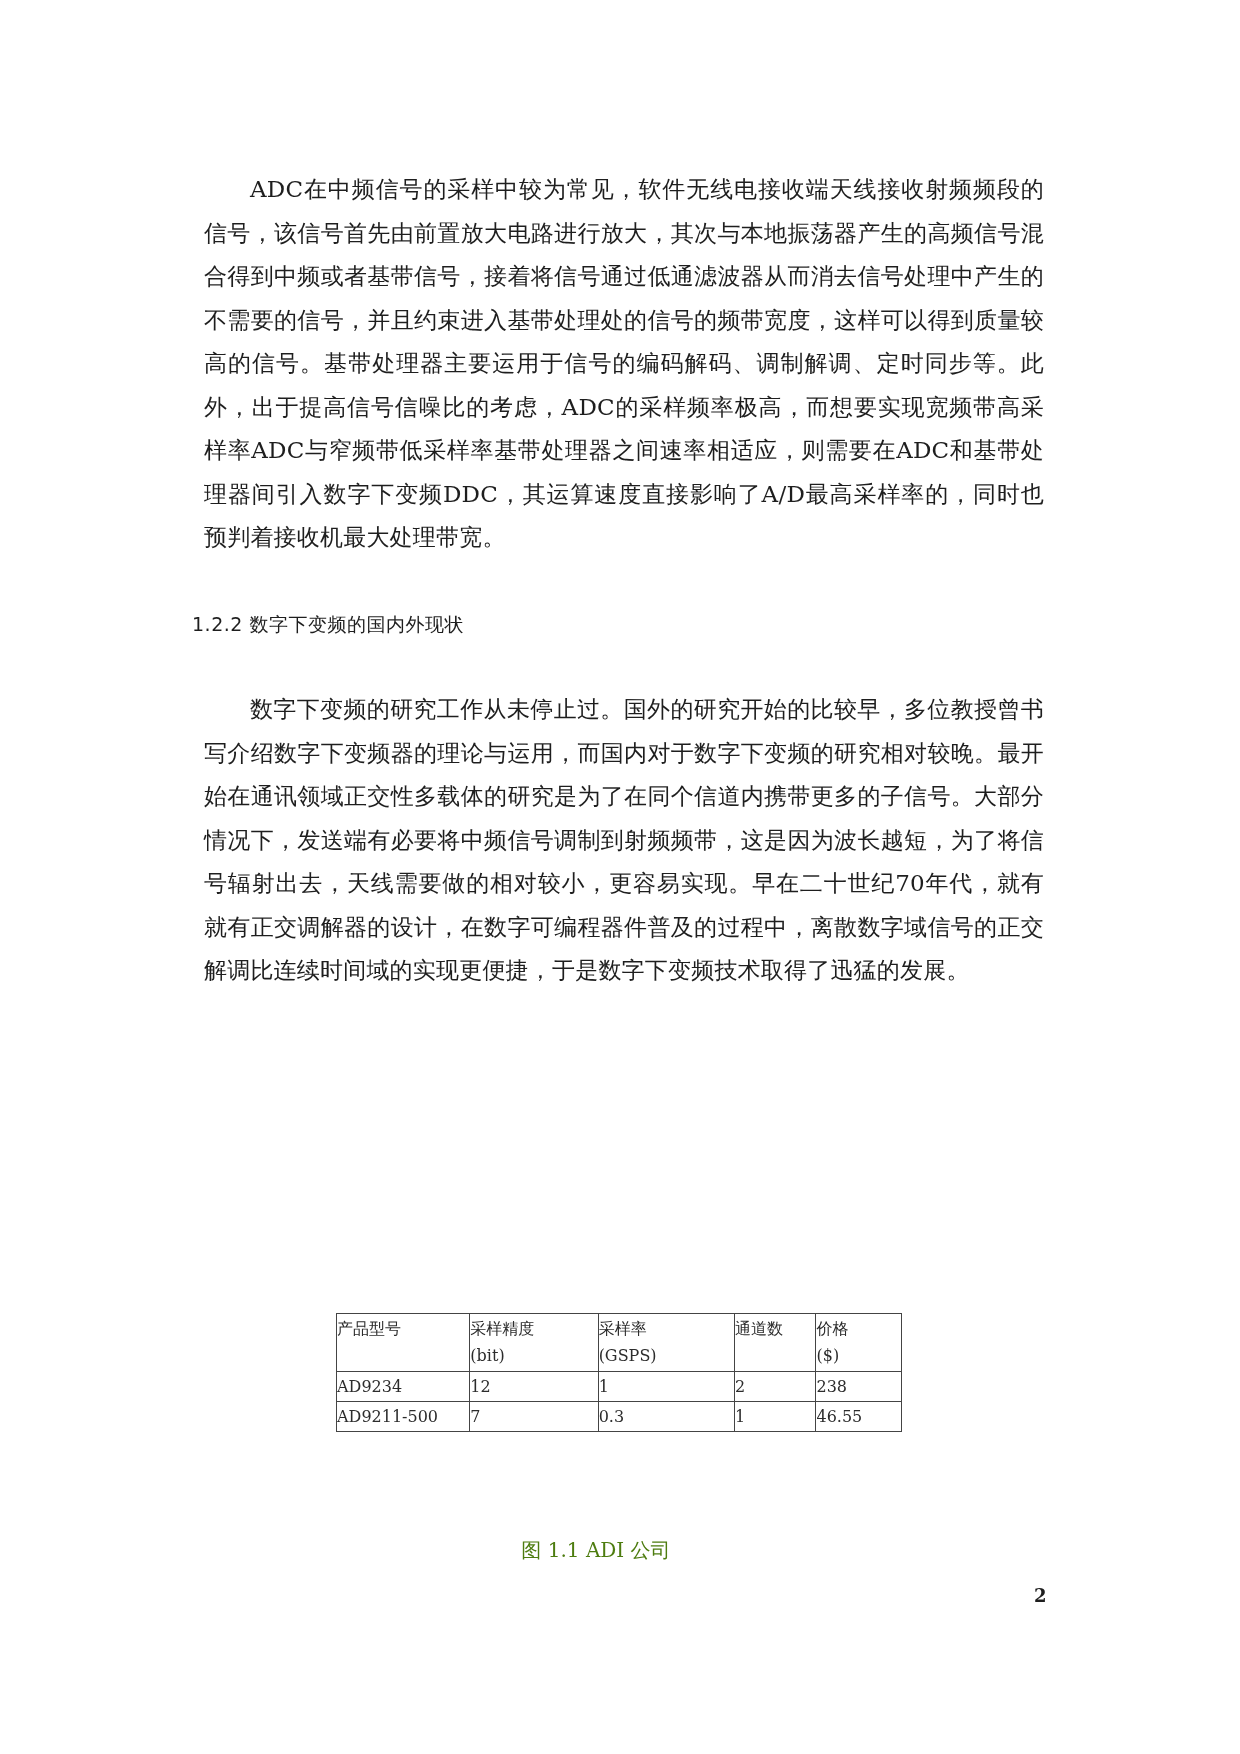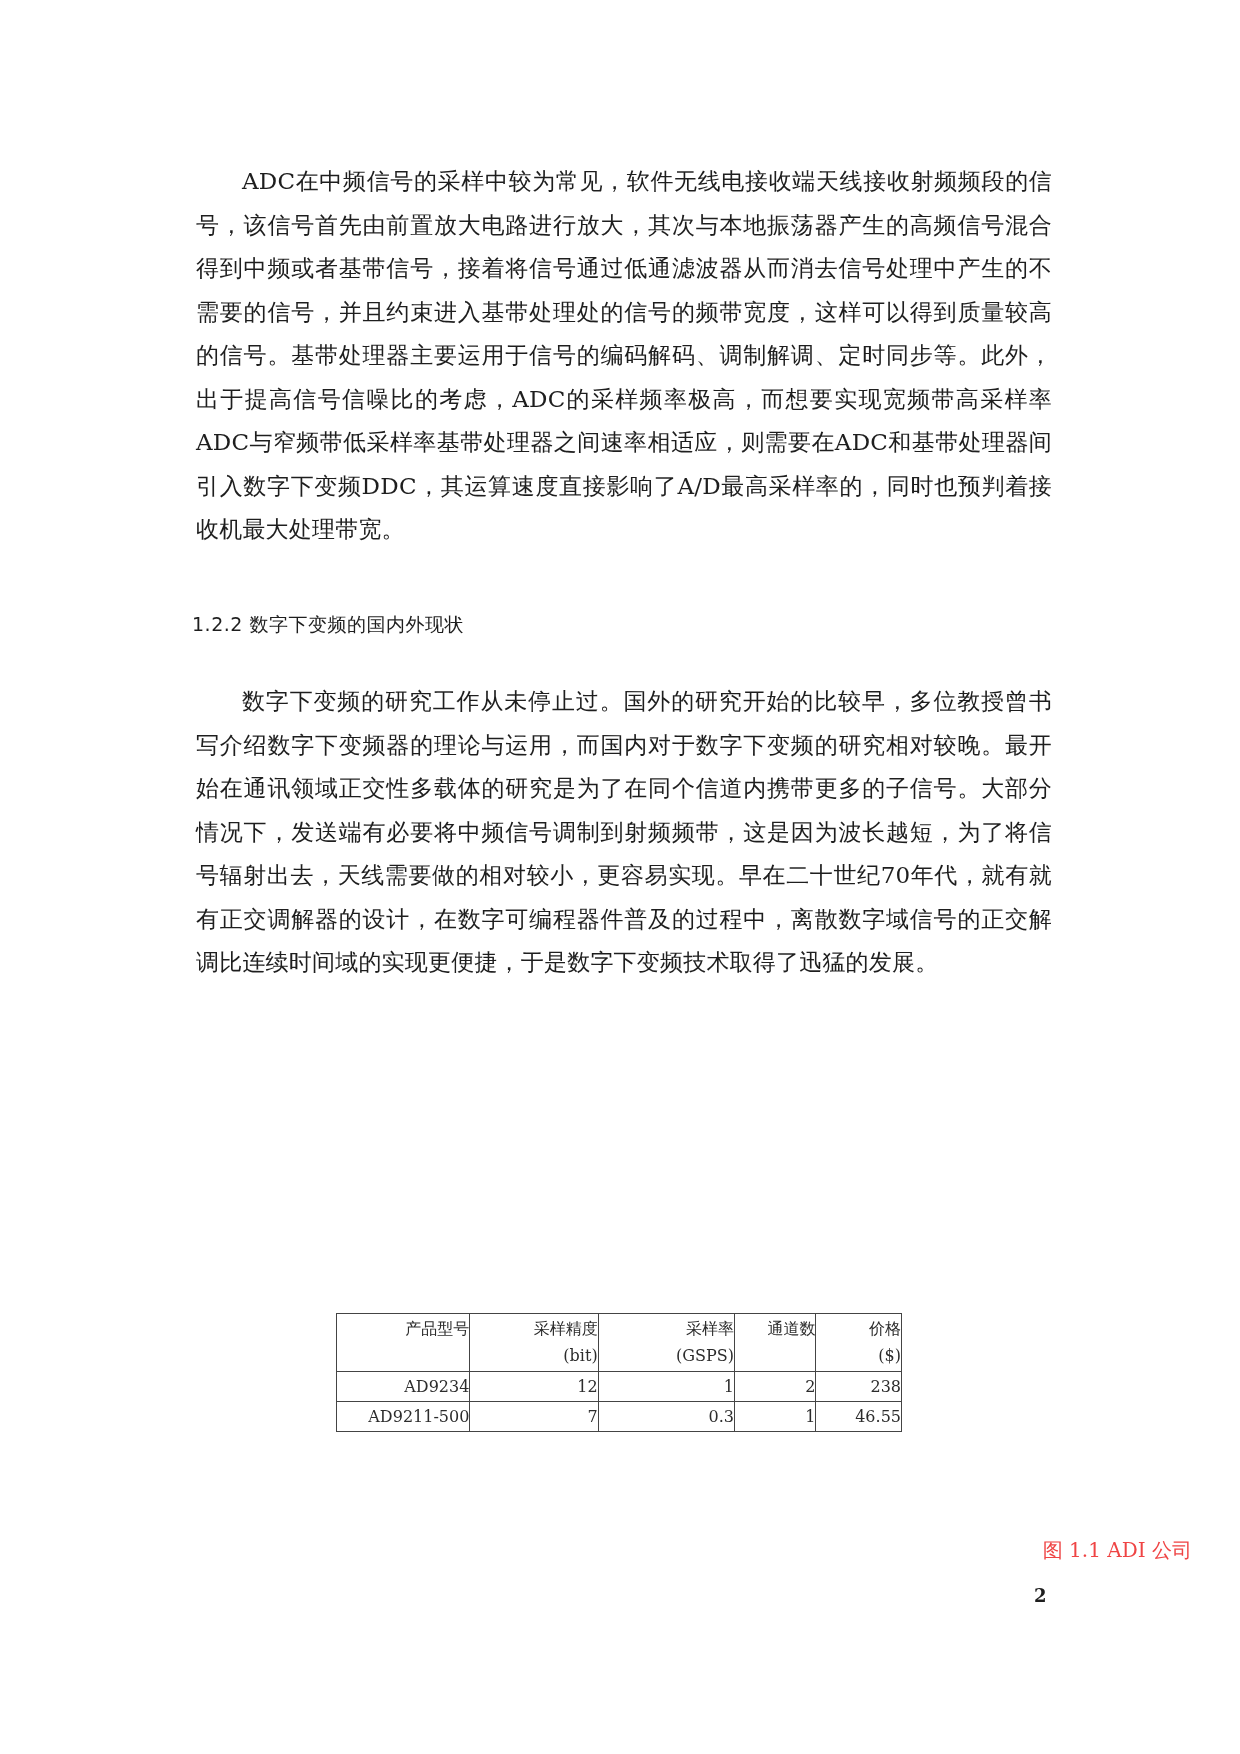--- a/index.html
+++ b/index.html
@@ -7,45 +7,45 @@
     width: 1240px; height: 1754px; position: relative; overflow: hidden;
     font-family: "DejaVu Serif", "Liberation Serif", serif;
     color: #1e1e1e;
   }
   .page { position: absolute; left: 0; top: 0; width: 1240px; height: 1754px; }
   .body-text {
     position: absolute; left: 192px; width: 864px;
     font-size: 23px; line-height: 43.5px; letter-spacing: 0.2px;
     text-align: justify; text-justify: inter-character;
   }
-  .para { margin: 4px; text-indent: 46px; }
+  .para { margin: 12px; text-indent: 46px; }
   #p1 { top: 156px; }
   .section-heading {
     position: absolute; left: 192px; top: 612px;
     font-size: 19px; font-family: "DejaVu Sans", "Liberation Sans", sans-serif;
     letter-spacing: 0.5px;
   }
   #p2 { top: 676px; }
   #p3 { top: 1066px; }
   sup { font-size: 13px; vertical-align: 9px; }
   table.spec {
     position: absolute; left: 336px; top: 1313px; width: 566px;
     border-collapse: collapse;
     font-family: "DejaVu Serif", "Liberation Serif", serif;
     font-size: 16px; color: #2c2c2c;
   }
   table.spec th, table.spec td {
-    border: 1.5px solid #444; text-align: right; font-weight: normal;
+    border: 1.5px solid #444; text-align: left; font-weight: normal;
     padding: 0; height: 29px;
   }
   table.spec th { height: 56px; vertical-align: top; line-height: 27px; padding-top: 1px; }
   .c1 { width: 130px; } .c2 { width: 125px; } .c3 { width: 133px; } .c4 { width: 79px; } .c5 { width: 83px; }
   .caption {
-    position: absolute; left: 0; width: 1192px; top: 1537px; text-align: right;
-    font-size: 20px; color: #ef4444;
+    position: absolute; left: 0; width: 1192px; top: 1537px; text-align: center;
+    font-size: 20px; color: #4d7c0f;
   }
   .page-num {
     position: absolute; left: 1034px; top: 1585px; font-size: 18px; font-weight: bold;
   }
 </style>
 </head>
 <body>
 
 <div class="page">
 

